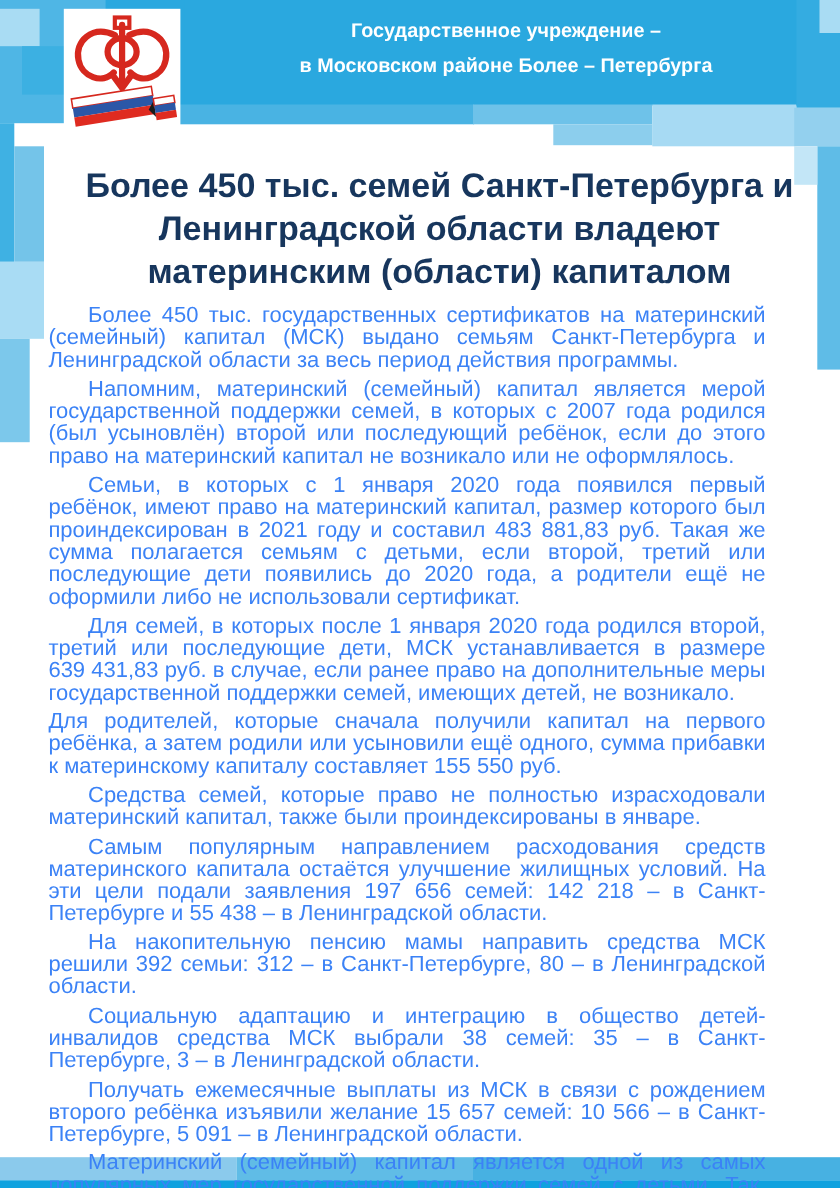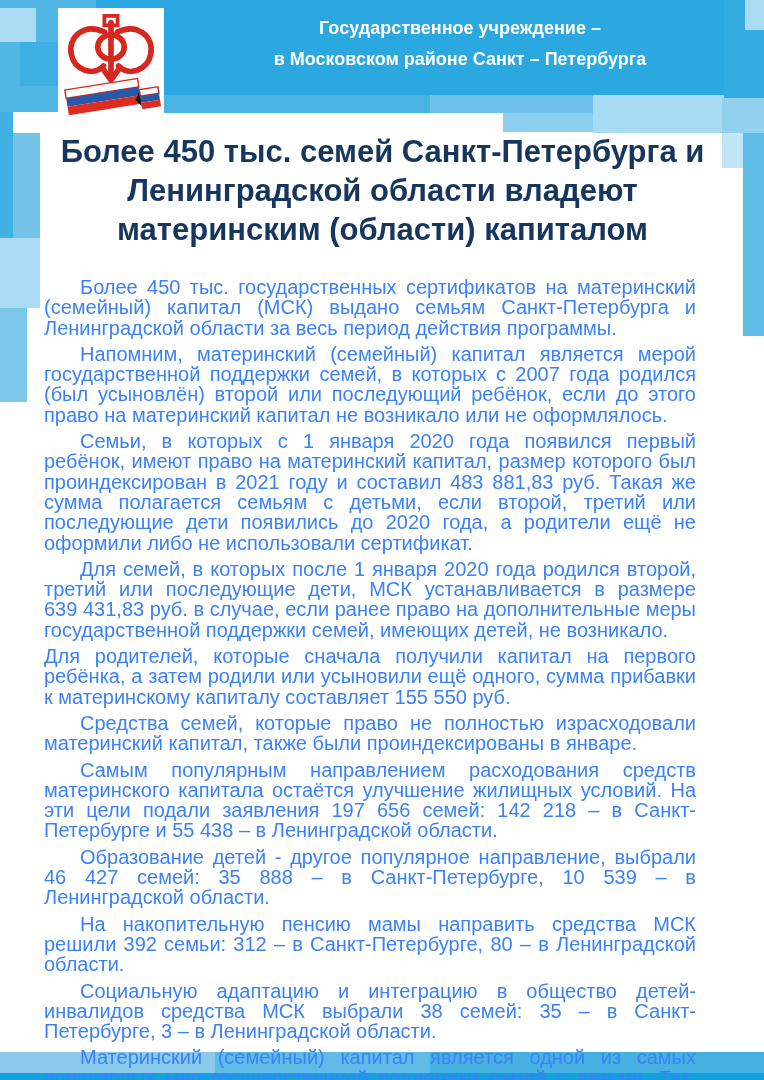--- a/index.html
+++ b/index.html
@@ -38,21 +38,21 @@
 
   .logo-box {
     position:absolute; left:58px; top:8px; width:106px; height:112px;
     background:#ffffff; z-index:5; display:flex; align-items:center; justify-content:center;
   }
   .org {
     position:absolute; left:170px; top:13px; width:580px; z-index:4;
     text-align:center; color:#FFFFFF; font-weight:bold; font-size:18px; line-height:31px;
   }
   .doc-title {
-    position:absolute; left:57px; top:132px; width:651px; margin:0; z-index:4;
+    position:absolute; left:57px; top:132px; width:651px; margin:17px; z-index:4;
     text-align:center; color:#17365D; font-weight:bold; font-size:31px; line-height:39px;
   }
   .article {
     position:absolute; left:44px; top:277px; width:652px; z-index:4;
     color:#3b82f6; font-size:20px; line-height:20.3px; text-align:justify;
   }
   .article p { margin:0 0 6px 0; text-indent:36px; }
   .article p.no-indent { text-indent:0; }
 </style>
 </head>
@@ -97,40 +97,40 @@
         <path d="M84 90 L78 98 L84 106 Z" fill="#1a1a1a"></path>
         <rect x="84" y="88" width="20" height="7" fill="#ffffff" stroke="#D6281E" stroke-width="1.5"></rect>
         <rect x="84" y="95" width="20" height="7" fill="#2B57A7"></rect>
         <rect x="84" y="102" width="20" height="7" fill="#DF2B20"></rect>
       </g>
     </svg>
   </div>
 
   <div class="org">
     <div>Государственное учреждение –</div>
-    <div>в Московском районе Санкт – Петербурга</div>
+    <div>в Московском районе Более – Петербурга</div>
   </div>
 
   <h1 class="doc-title">
     <div>Более 450 тыс. семей Санкт-Петербурга и</div>
     <div>Ленинградской области владеют</div>
     <div>материнским (области) капиталом</div>
   </h1>
 
   <div class="article">
     <p>Более 450 тыс. государственных сертификатов на материнский (семейный) капитал (МСК) выдано семьям Санкт-Петербурга и Ленинградской области за весь период действия программы.</p>
     <p>Напомним, материнский (семейный) капитал является мерой государственной поддержки семей, в которых с 2007 года родился (был усыновлён) второй или последующий ребёнок, если до этого право на материнский капитал не возникало или не оформлялось.</p>
     <p>Семьи, в которых с 1 января 2020 года появился первый ребёнок, имеют право на материнский капитал, размер которого был проиндексирован в 2021 году и составил 483&nbsp;881,83&nbsp;руб. Такая же сумма полагается семьям с детьми, если второй, третий или последующие дети появились до 2020 года, а родители ещё не оформили либо не использовали сертификат.</p>
     <p>Для семей, в которых после 1 января 2020 года родился второй, третий или последующие дети, МСК устанавливается в размере 639&nbsp;431,83&nbsp;руб. в случае, если ранее право на дополнительные меры государственной поддержки семей, имеющих детей, не возникало.</p>
     <p class="no-indent">Для родителей, которые сначала получили капитал на первого ребёнка, а затем родили или усыновили ещё одного, сумма прибавки к материнскому капиталу составляет 155&nbsp;550 руб.</p>
     <p>Средства семей, которые право не полностью израсходовали материнский капитал, также были проиндексированы в январе.</p>
     <p>Самым популярным направлением расходования средств материнского капитала остаётся улучшение жилищных условий. На эти цели подали заявления 197&nbsp;656 семей: 142&nbsp;218 – в Санкт-Петербурге и 55&nbsp;438 – в Ленинградской области.</p>
-    <p>Образование детей - другое популярное направление, выбрали 46&nbsp;427 семей: 35&nbsp;888 – в Санкт-Петербурге, 10&nbsp;539 – в Ленинградской области.</p>
     <p>На накопительную пенсию мамы направить средства МСК решили 392 семьи: 312 – в Санкт-Петербурге, 80 – в Ленинградской области.</p>
     <p>Социальную адаптацию и интеграцию в общество детей-инвалидов средства МСК выбрали 38 семей: 35 – в Санкт-Петербурге, 3 – в Ленинградской области.</p>
+    <p>Получать ежемесячные выплаты из МСК в связи с рождением второго ребёнка изъявили желание 15&nbsp;657 семей: 10&nbsp;566 – в Санкт-Петербурге, 5&nbsp;091 – в Ленинградской области.</p>
     <p>Материнский (семейный) капитал является одной из самых популярных мер государственной поддержки семей с детьми. Так, уже в январе 2021 года владельцами МСК стали 5&nbsp;370 семей Санкт-Петербурга и Ленинградской области, 3&nbsp;740 семей подали заявление на распоряжение средствами МСК.</p>
   </div>
 
   <div class="tile f1"></div>
   <div class="tile f2"></div>
   <div class="tile f3"></div>
   <div class="tile f4"></div>
 
 </div>
 

